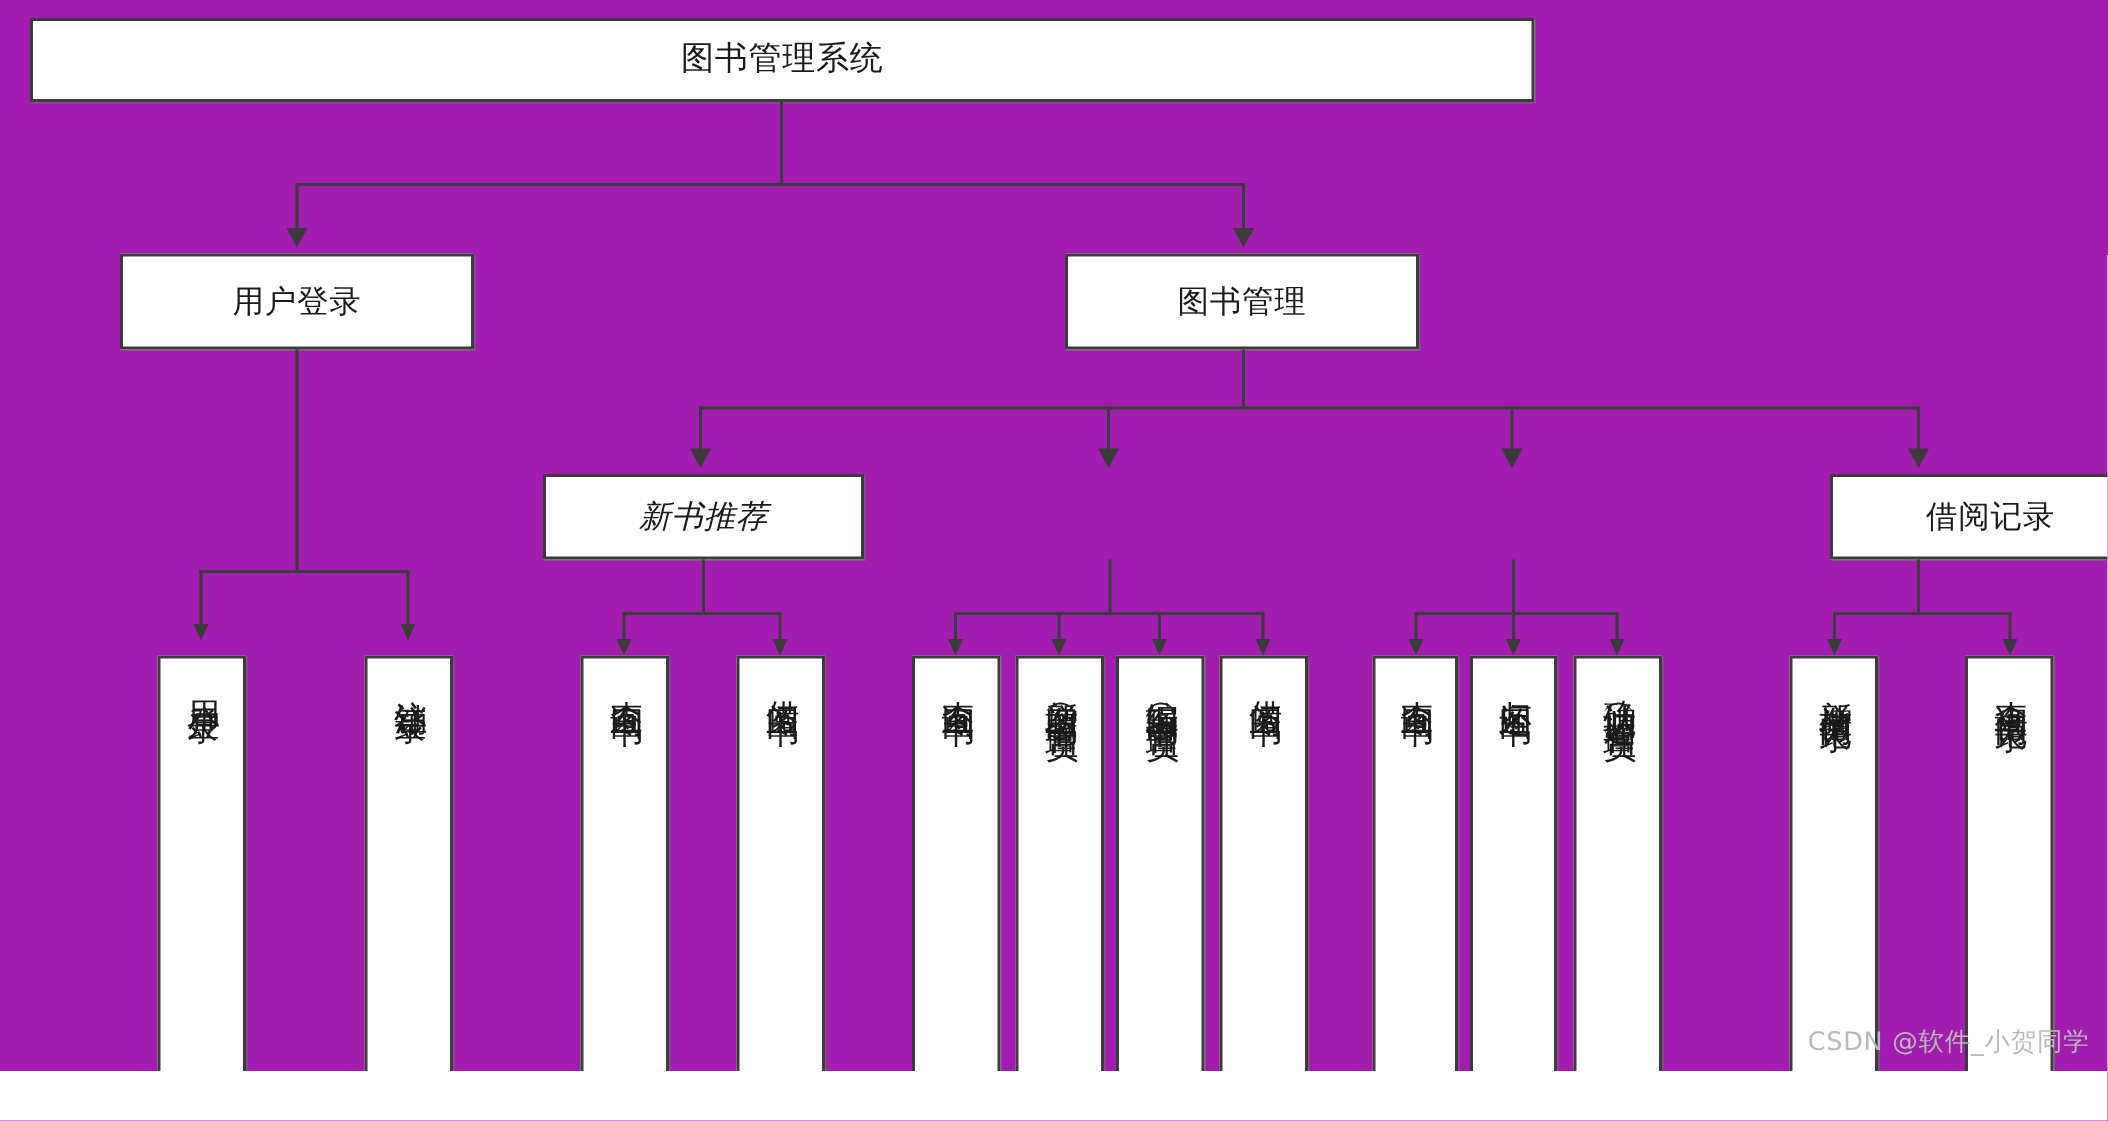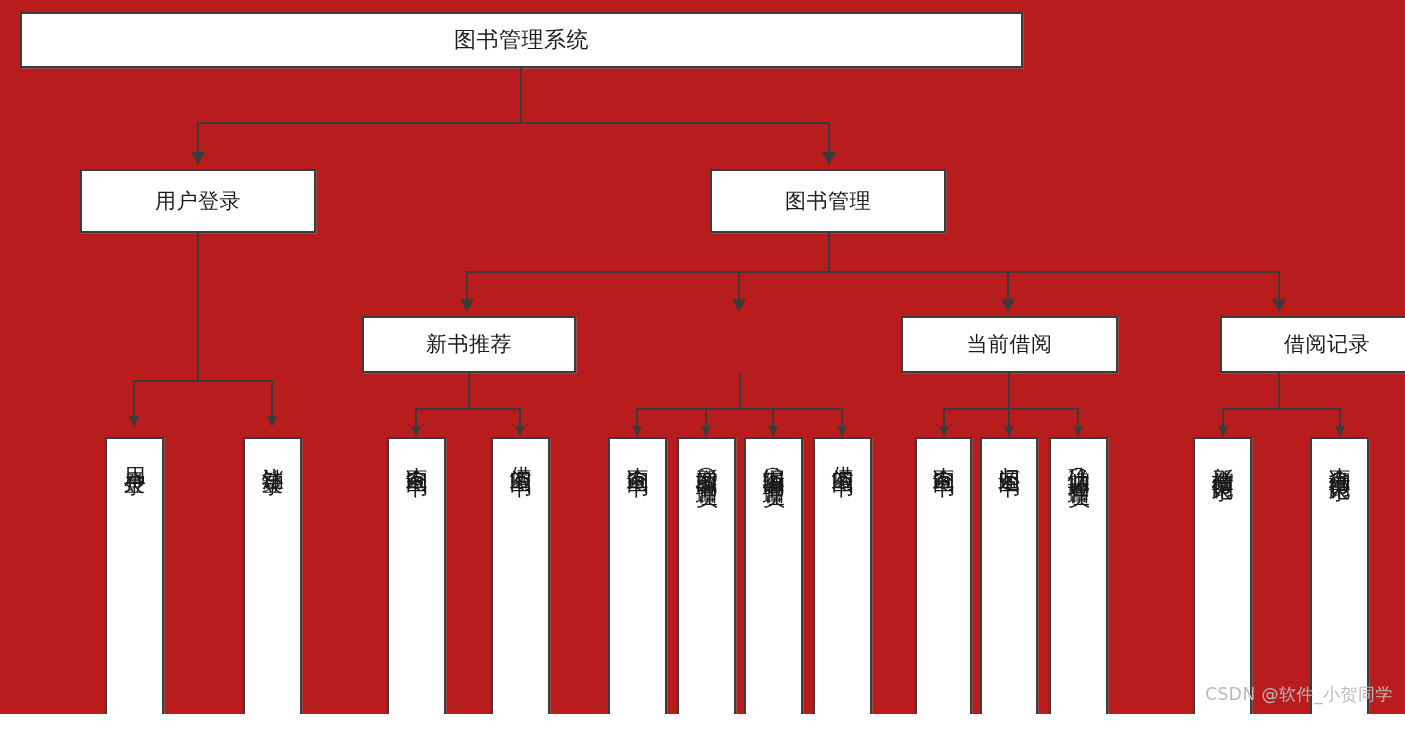--- a/index.html
+++ b/index.html
@@ -8,21 +8,21 @@
     padding: 0;
     background: #ffffff;
   }
   body {
     font-family: "DejaVu Sans", "Liberation Sans", sans-serif;
   }
   #canvas {
     position: relative;
     width: 1405px;
     height: 714px;
-    background: #b91c1c;
+    background: #a21caf;
     overflow: hidden;
   }
   
   .node {
     position: absolute;
     box-sizing: border-box;
     background: #ffffff;
     border: 2px solid #3b3b3b;
     display: flex;
     align-items: center;
@@ -128,25 +128,22 @@
   <div class="conn hline" style="left:466px; top:271px; width:814px;"></div>
   <div class="conn vline" style="left:466px; top:271px; height:30px;"></div>
   <div class="arrow" style="left:460px; top:299px;"></div>
   <div class="conn vline" style="left:738px; top:271px; height:30px;"></div>
   <div class="arrow" style="left:732px; top:299px;"></div>
   <div class="conn vline" style="left:1007px; top:271px; height:30px;"></div>
   <div class="arrow" style="left:1001px; top:299px;"></div>
   <div class="conn vline" style="left:1278px; top:271px; height:30px;"></div>
   <div class="arrow" style="left:1272px; top:299px;"></div>
 
-  <div class="node horiz" style="left:362px; top:316px; width:214px; height:57px;">
+  <div class="node horiz" style="left:362px; top:316px; width:214px; height:57px;font-style:italic;">
     <span class="label">新书推荐</span>
-  </div>
-  <div class="node horiz" style="left:901px; top:316px; width:217px; height:57px;">
-    <span class="label">当前借阅</span>
   </div>
   <div class="node horiz" style="left:1220px; top:316px; width:214px; height:57px;">
     <span class="label">借阅记录</span>
   </div>
 
   <div class="conn vline" style="left:468px; top:373px; height:35px;"></div>
   <div class="conn hline" style="left:415px; top:408px; width:106px;"></div>
   <div class="conn vline" style="left:415px; top:408px; height:20px;"></div>
   <div class="arrow small" style="left:411px; top:426px;"></div>
   <div class="conn vline" style="left:519px; top:408px; height:20px;"></div>

